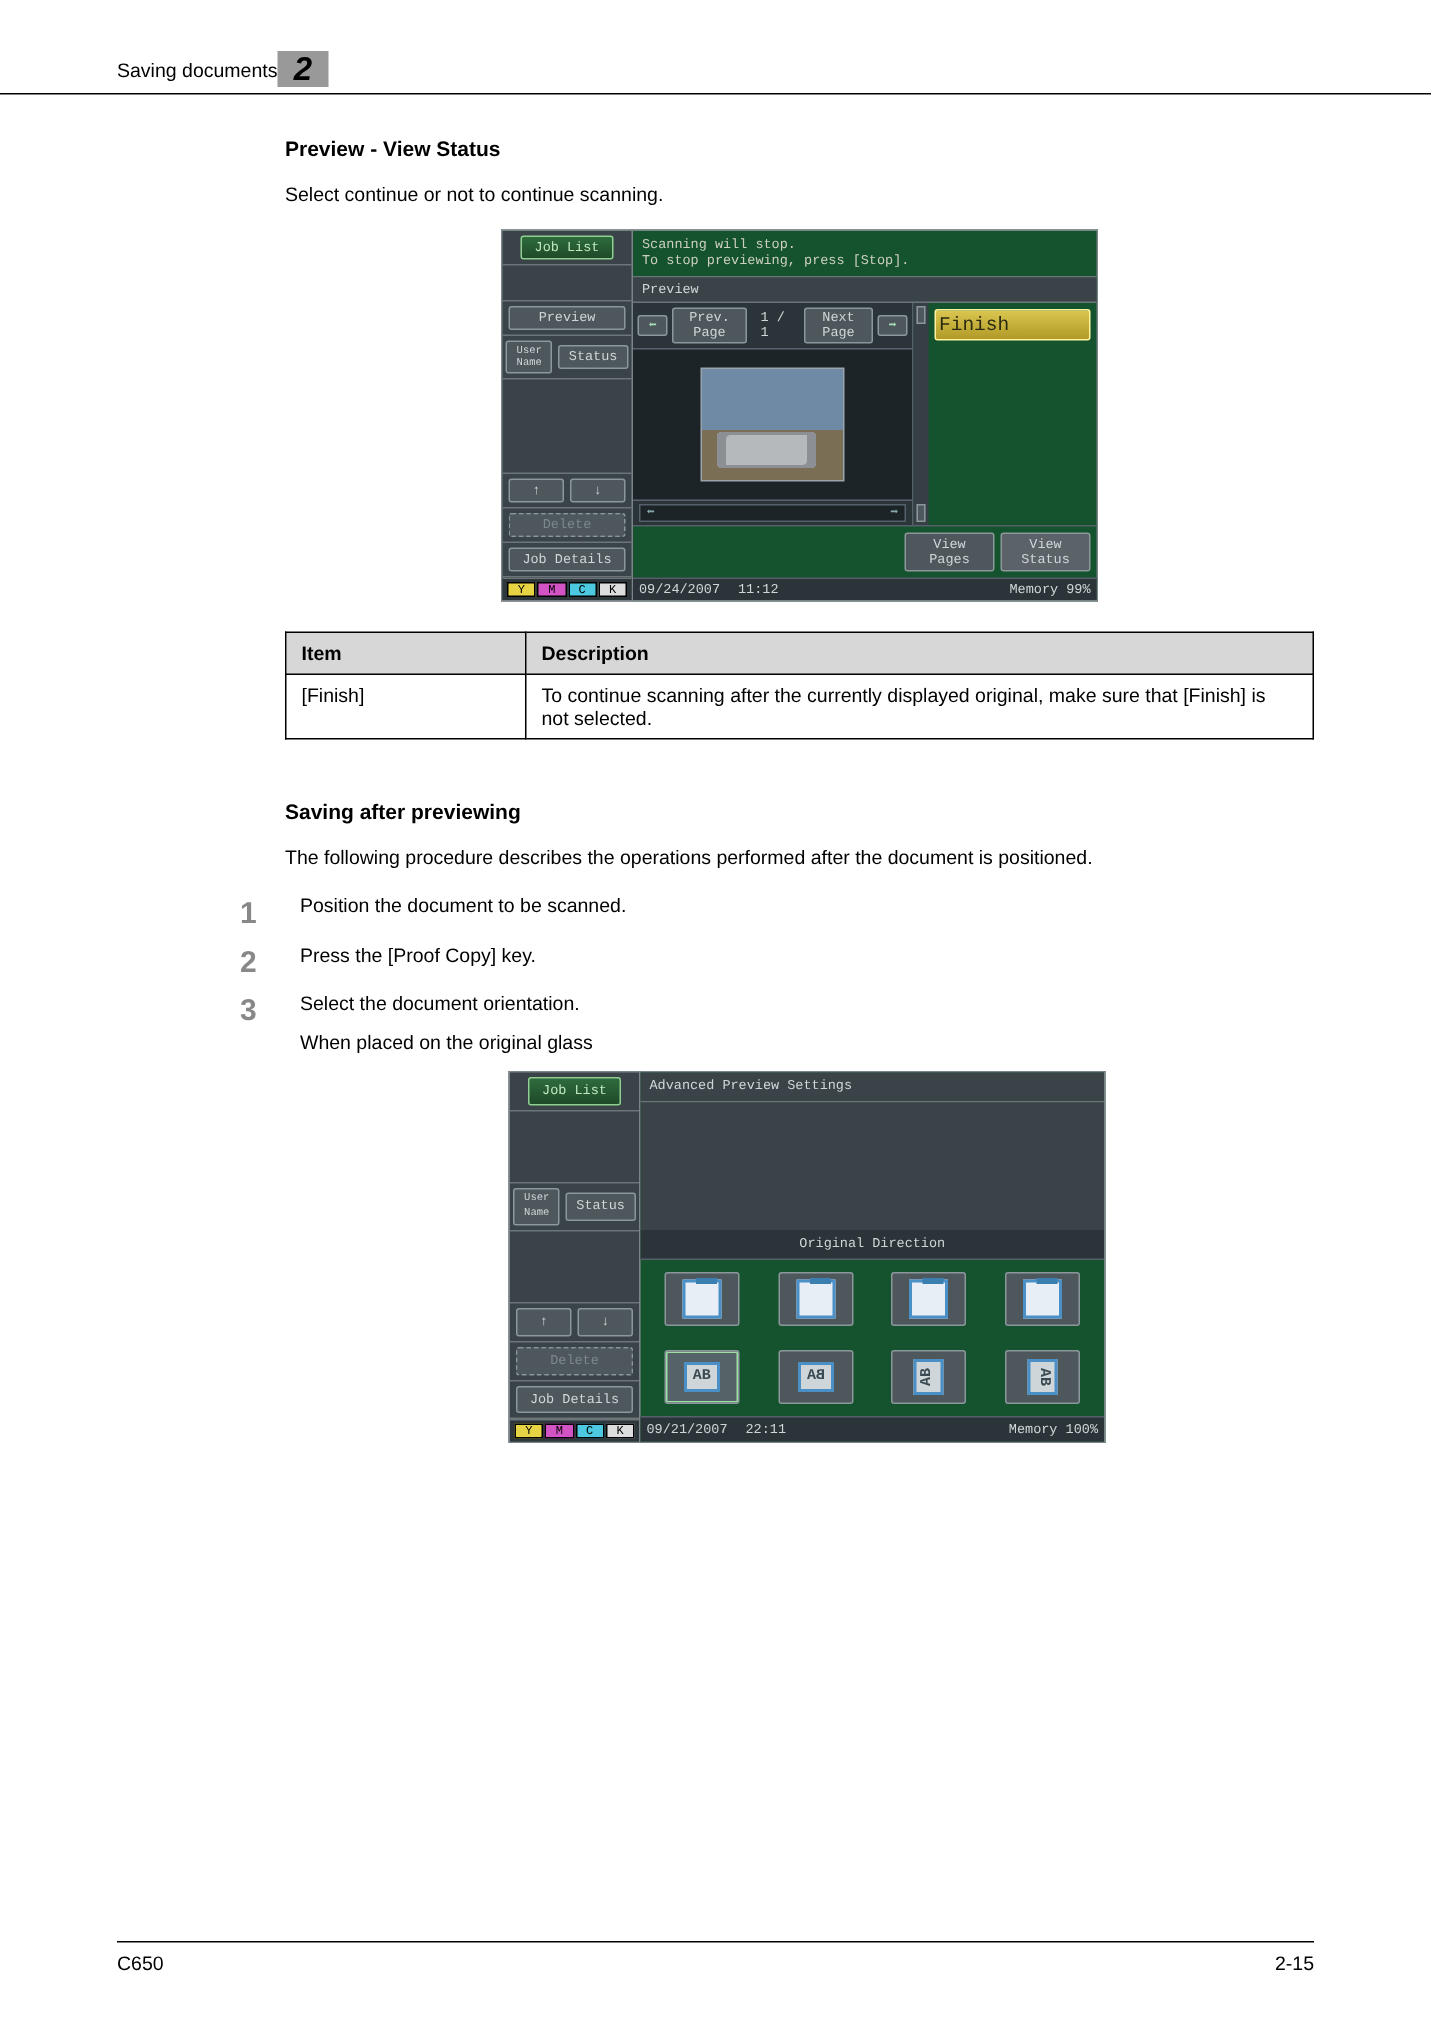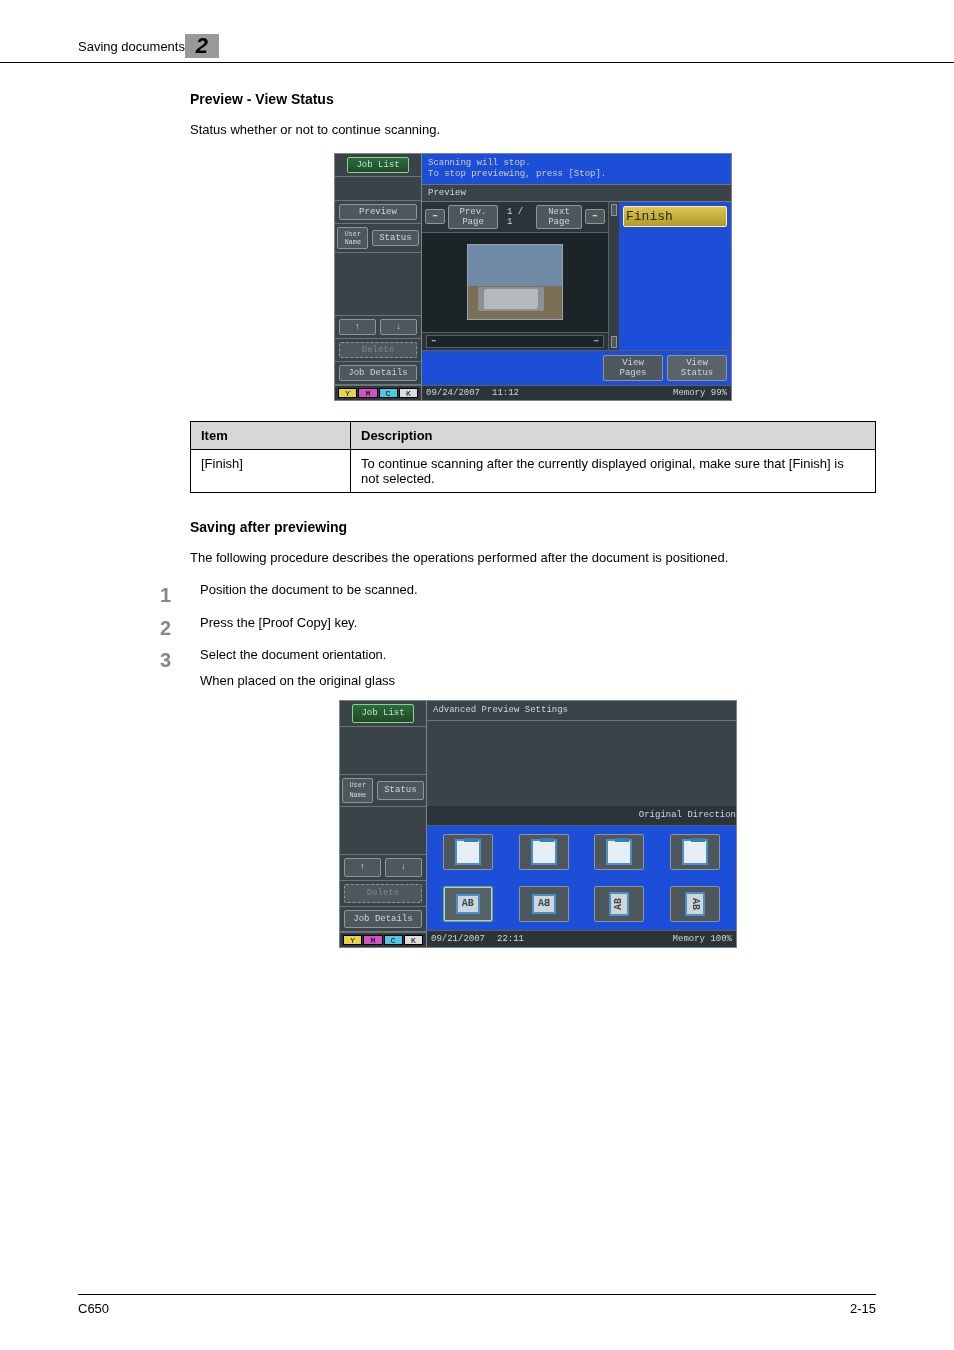--- a/index.html
+++ b/index.html
@@ -115,21 +115,21 @@
     font-size: 8px;
     color: #000;
   }
   .tonerbar .ty { background: #e7d445; }
   .tonerbar .tm { background: #d253c3; }
   .tonerbar .tc { background: #4cc8e0; }
   .tonerbar .tk { background: #ddd; }
 
   .panel-right {
     flex: 1;
-    background: #1d4ed8;
+    background: #14532d;
     border: 1px solid #7a8489;
     border-left: none;
     display: flex;
     flex-direction: column;
   }
   .msg-row {
     padding: 4px 6px;
     border-bottom: 1px solid #6b757a;
     color: #cccfbf;
     line-height: 1.2;
@@ -231,21 +231,21 @@
     display: flex;
     justify-content: space-between;
     padding: 0 4px;
     color: #8aa;
   }
 
   
   table.desc {
     width: 100%;
     border-collapse: collapse;
-    margin: 10px 0 26px 0;
+    margin: 10px 0 40px 0;
     font-size: 13px;
     padding-left: 12px;
   }
   table.desc th, table.desc td {
     border: 1px solid #000;
     padding: 6px 10px;
     text-align: left;
     vertical-align: top;
   }
   table.desc th {
@@ -273,21 +273,21 @@
     font-family: Arial, Helvetica, sans-serif;
   }
 
   
   .orient-body {
     flex: 1;
     display: flex; flex-direction: column;
   }
   .orient-header {
     background: #2b3438;
-    text-align: right;
+    text-align: center;
     padding: 3px 0;
     border-bottom: 1px solid #55606a;
   }
   .orient-row {
     display: flex;
     gap: 10px;
     padding: 8px;
     justify-content: space-around;
   }
   .orient-cell {
@@ -337,21 +337,21 @@
 
 <div class="page-header">
   <div class="left">Saving documents</div>
   <div class="right">
     <div class="badge">2</div>
   </div>
 </div>
 
 <div class="content">
   <h4 class="section-title">Preview - View Status</h4>
-  <p>Status whether or not to continue scanning.</p>
+  <p>Select continue or not to continue scanning.</p>
 
   <div class="screenshot-outer">
     <div class="panel" style="height:248px">
       <div class="panel-left">
         <div class="cell">
             <div class="btn-green">Job List</div>
           </div>
         <div class="cell" style="height:24px"></div>
         <div class="cell">
             <div class="btn-dark">Preview</div>

